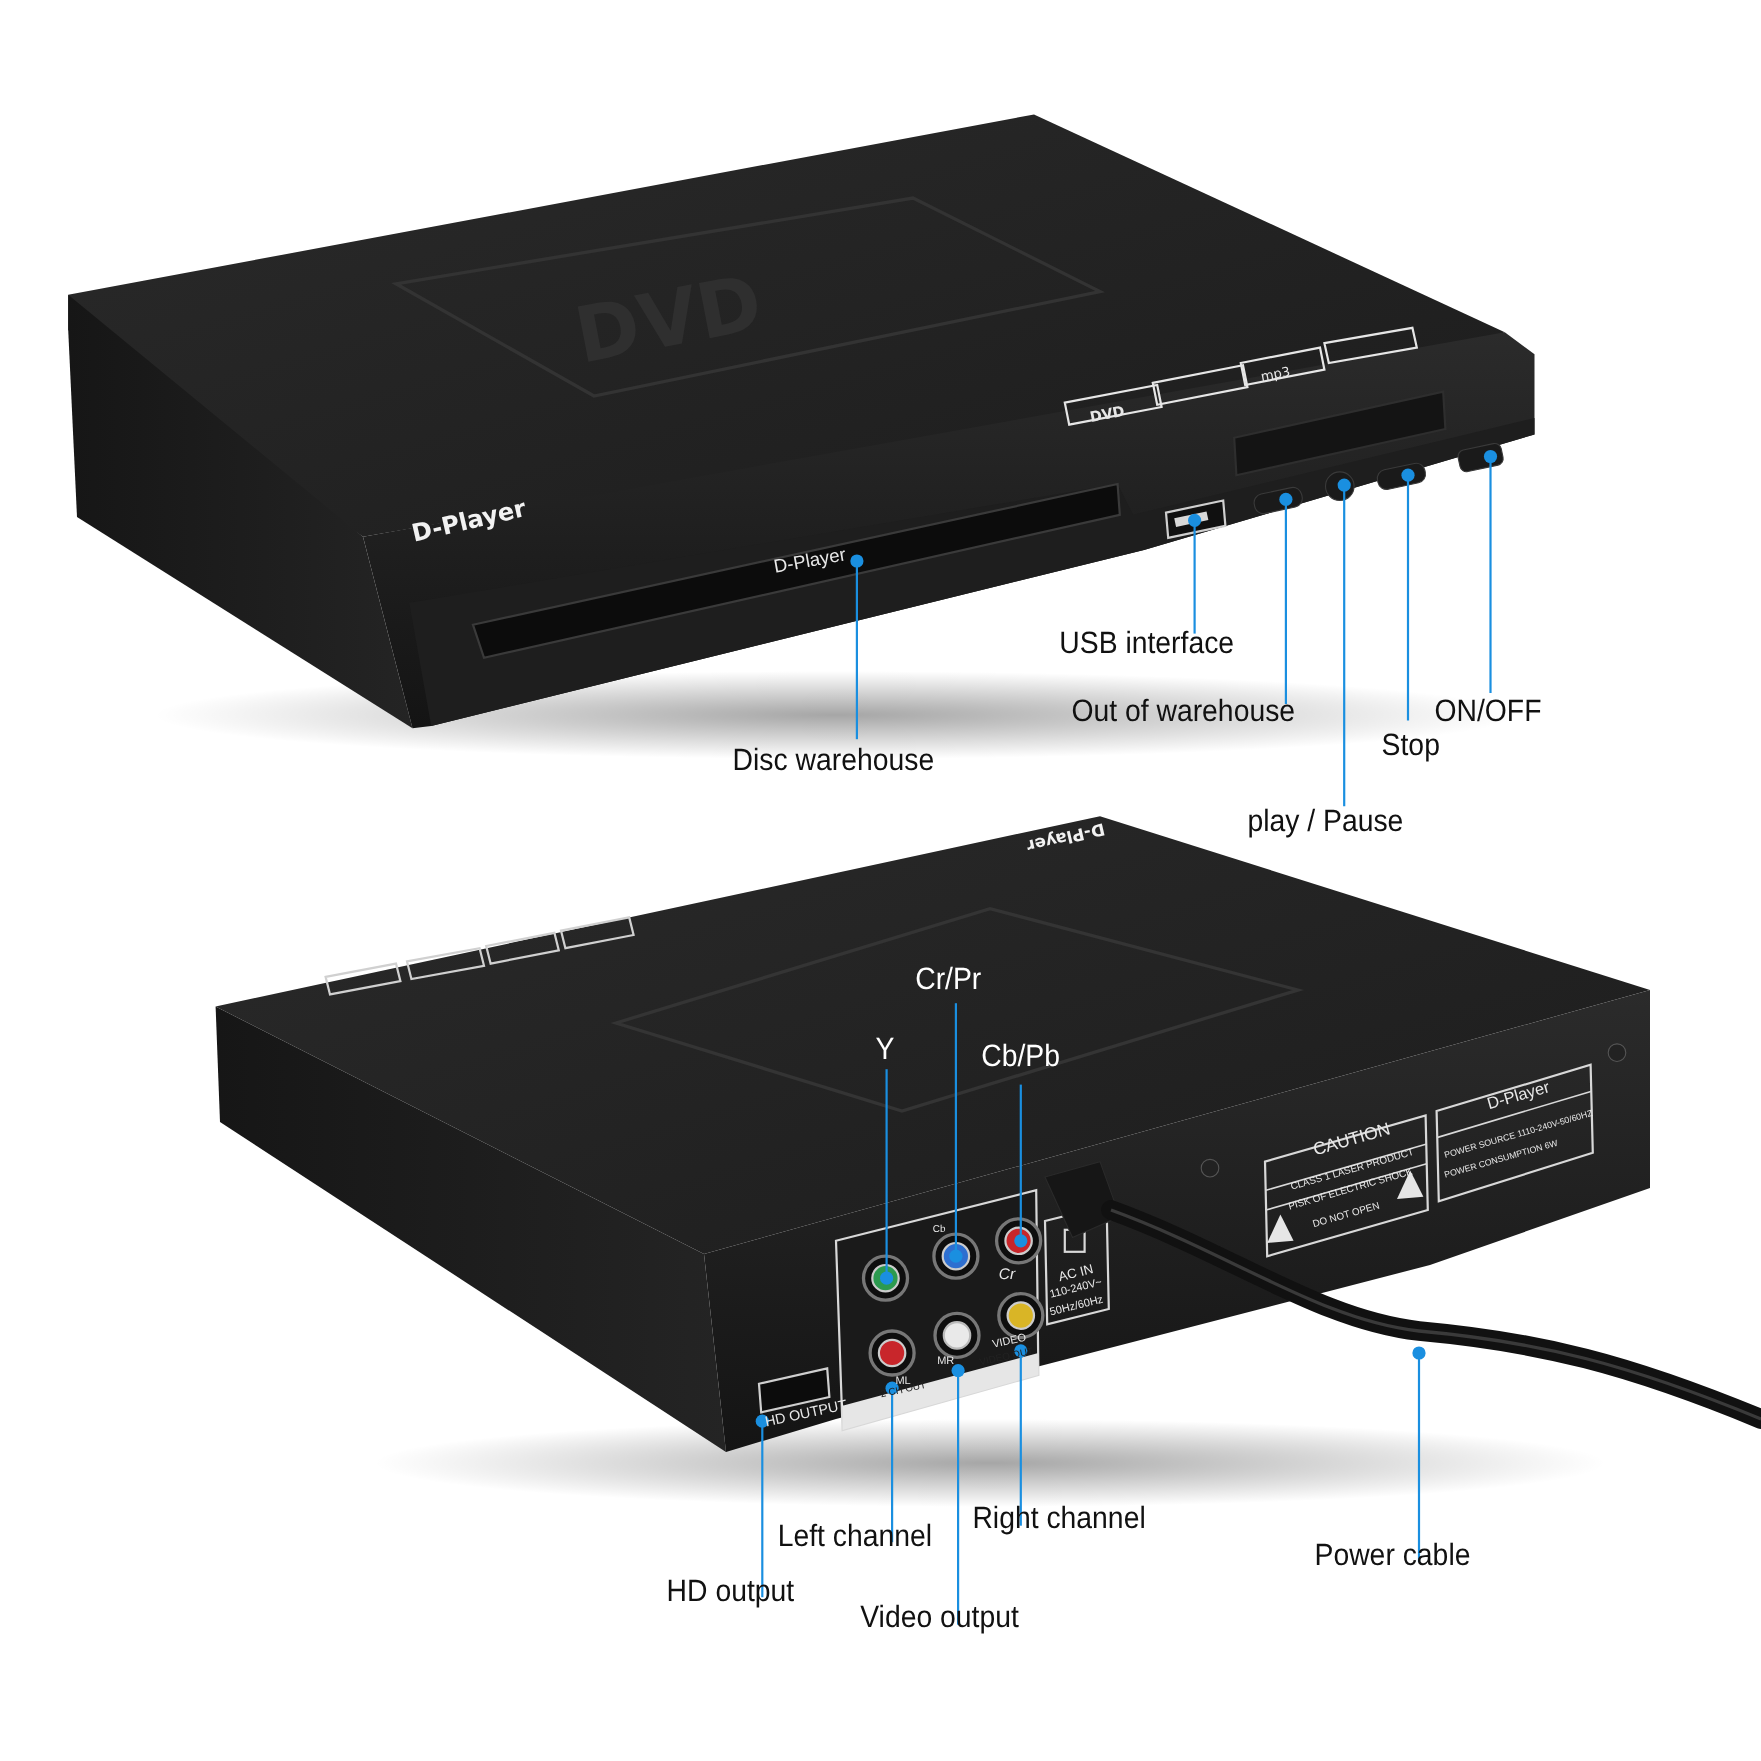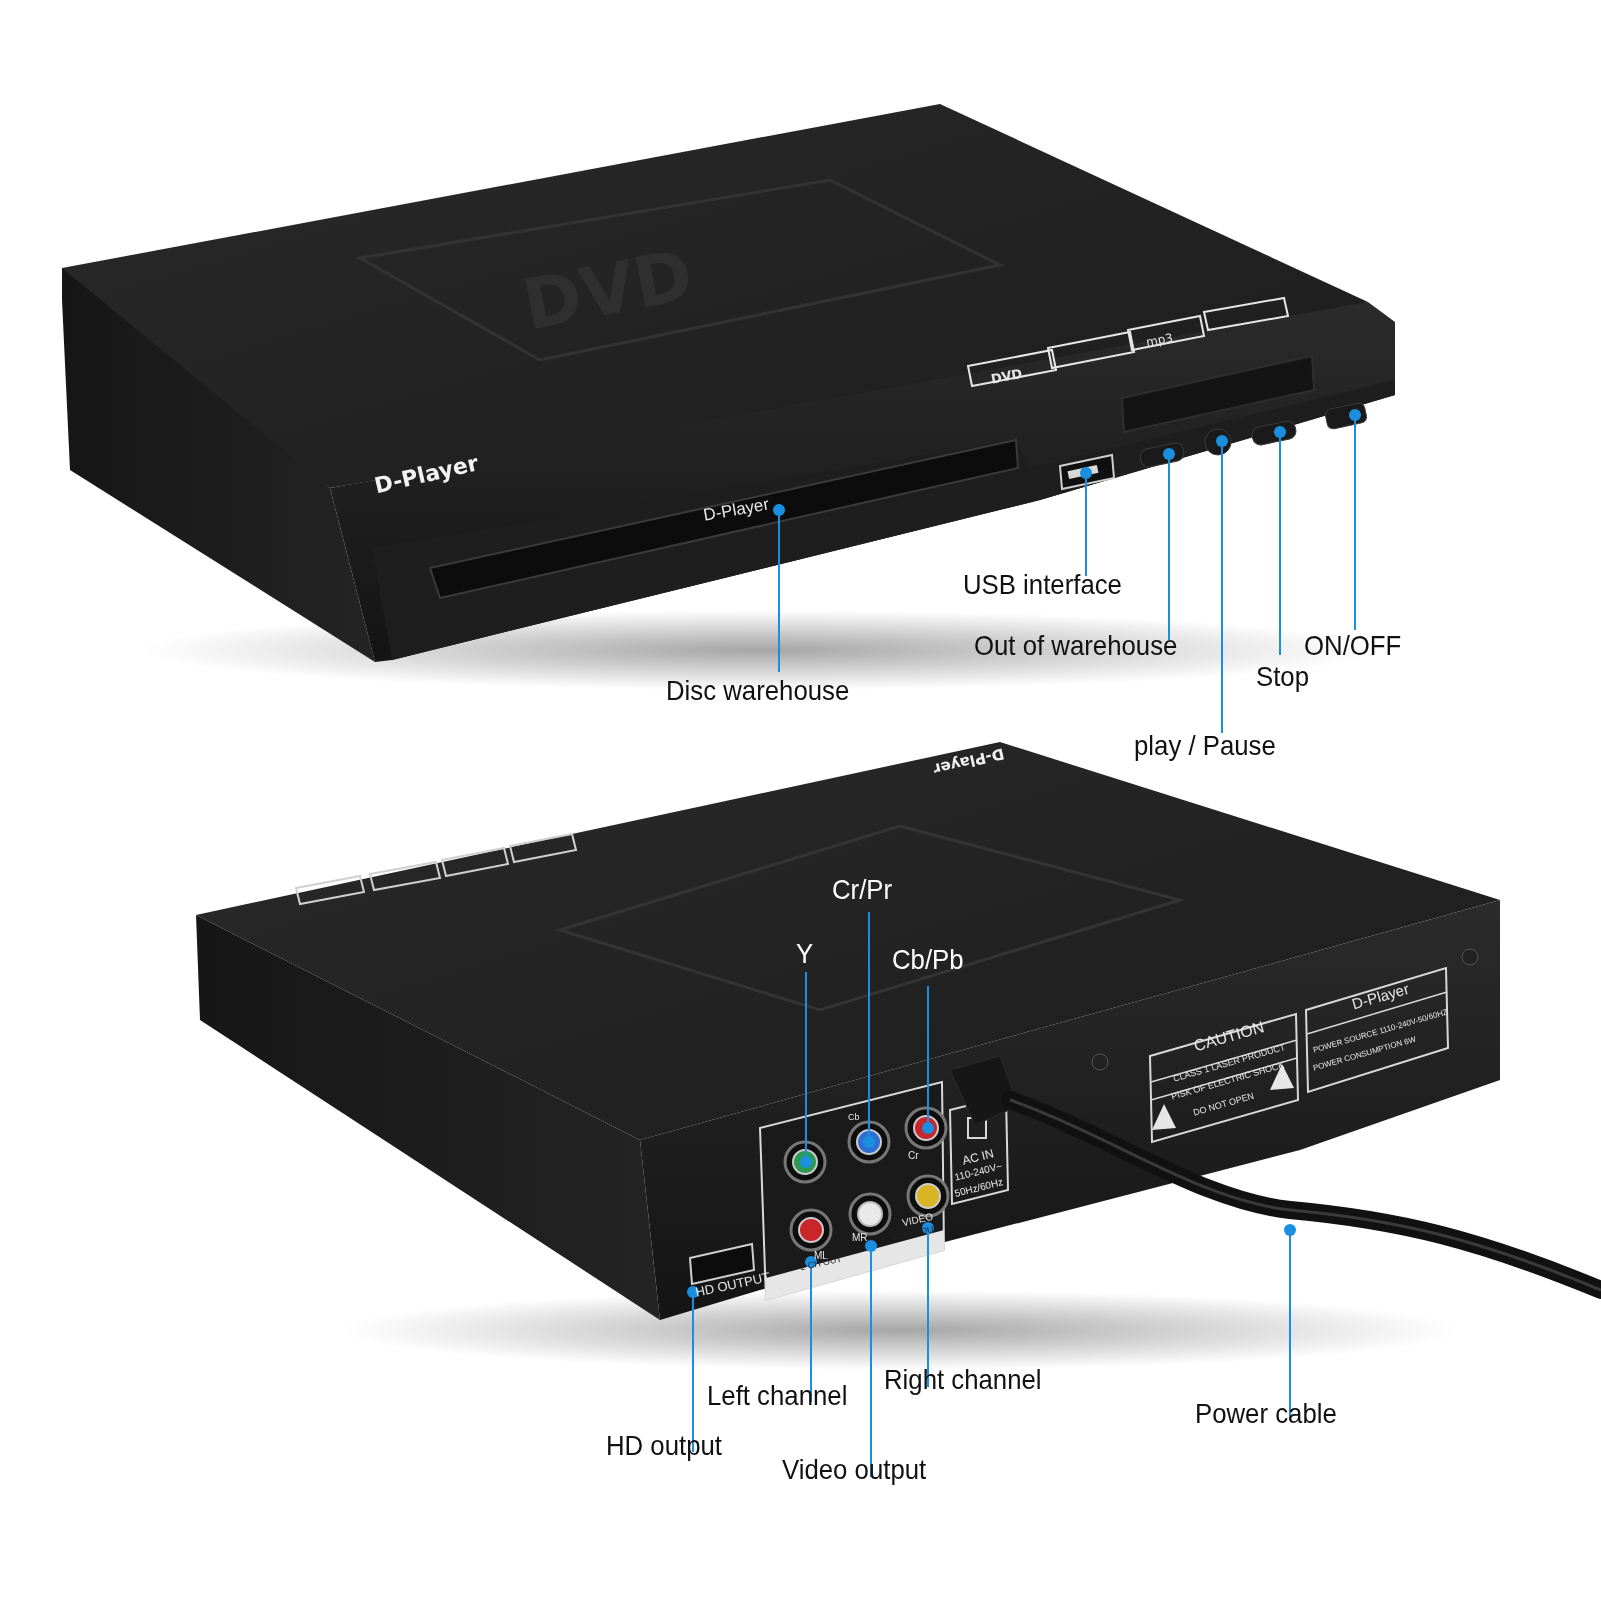--- a/index.html
+++ b/index.html
@@ -175,21 +175,21 @@
 <div class="label" style="left:1256px; top:663px;">Stop</div>
 <div class="label" style="left:1304px; top:632px;">ON/OFF</div>
 
 <div class="brand" style="left:1006px; top:762px; font-size:15px; transform:rotate(167deg); transform-origin:left top;">D-Player</div>
 
 <div class="label light" style="left:796px; top:940px;">Y</div>
 <div class="label light" style="left:832px; top:876px;">Cr/Pr</div>
 <div class="label light" style="left:892px; top:946px;">Cb/Pb</div>
 
 <div class="small-txt" style="left:848px; top:1112px; font-size:9px;">Cb</div>
-<div class="small-txt" style="left:908px; top:1150px; font-size:10px;">Cr</div>
+<div class="small-txt" style="left:908px; top:1150px; font-size:14px;font-style:italic;">Cr</div>
 <div class="small-txt" style="left:794px; top:1250px; font-size:10px;margin-left:20px;">ML</div>
 <div class="small-txt" style="left:852px; top:1232px; font-size:10px;">MR</div>
 <div class="small-txt" style="left:902px; top:1214px; font-size:10px; transform:rotate(-12deg);">VIDEO</div>
 <div class="small-txt" style="left:890px; top:1228px; font-size:9px; color:#222; transform:rotate(-12deg);">VIDEO OUT</div>
 <div class="small-txt" style="left:800px; top:1258px; font-size:9px; color:#222; transform:rotate(-12deg);">2 CH  OUT</div>
 <div class="small-txt" style="left:694px; top:1285px; font-size:13px; transform:rotate(-12deg); transform-origin:left top;">HD OUTPUT</div>
 
 <div class="small-txt" style="left:962px; top:1150px; font-size:12px; transform:rotate(-14deg);">AC IN</div>
 <div class="small-txt" style="left:954px; top:1166px; font-size:10px; transform:rotate(-14deg);">110-240V~</div>
 <div class="small-txt" style="left:954px; top:1182px; font-size:10px; transform:rotate(-14deg);">50Hz/60Hz</div>

